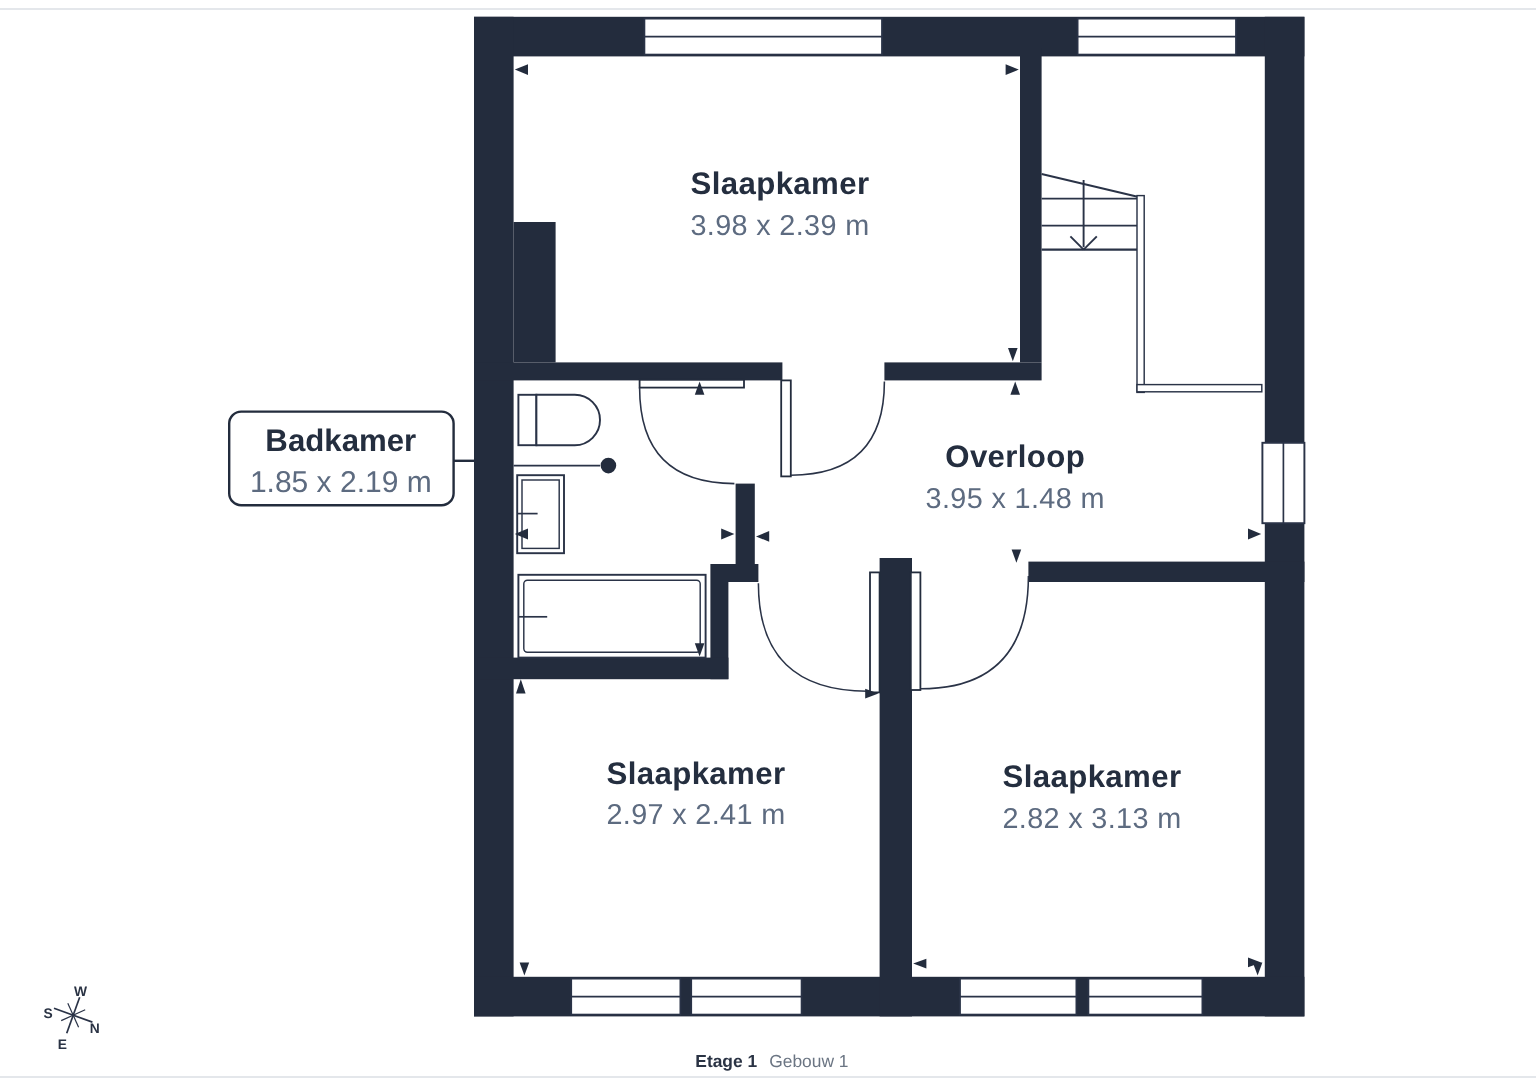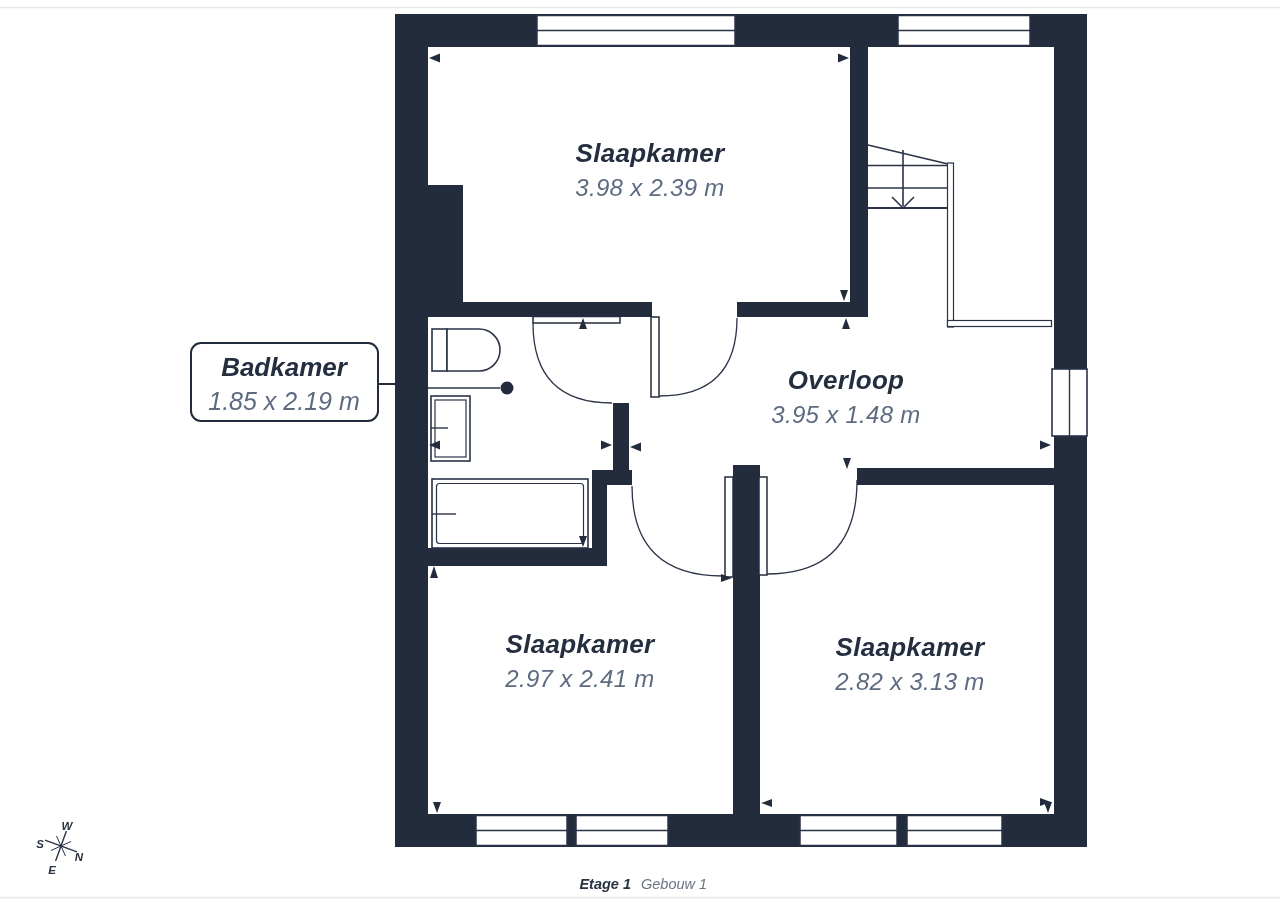--- a/index.html
+++ b/index.html
@@ -3,21 +3,20 @@
 <meta charset="utf-8">
 <style>
   html, body { margin: 0; padding: 0; background: #ffffff; }
   .page {
     position: relative;
     width: 1280px;
     height: 905px;
     background: #ffffff;
     font-family: "Liberation Sans", sans-serif;
     overflow: hidden;
-    font-style: italic;
   }
   svg { position: absolute; left: 0; top: 0; }
   .room-title {
     font-weight: 700;
     font-size: 26px;
     fill: #242e3f;
     letter-spacing: 0.3px;
   }
   .room-dims {
     font-size: 24px;

